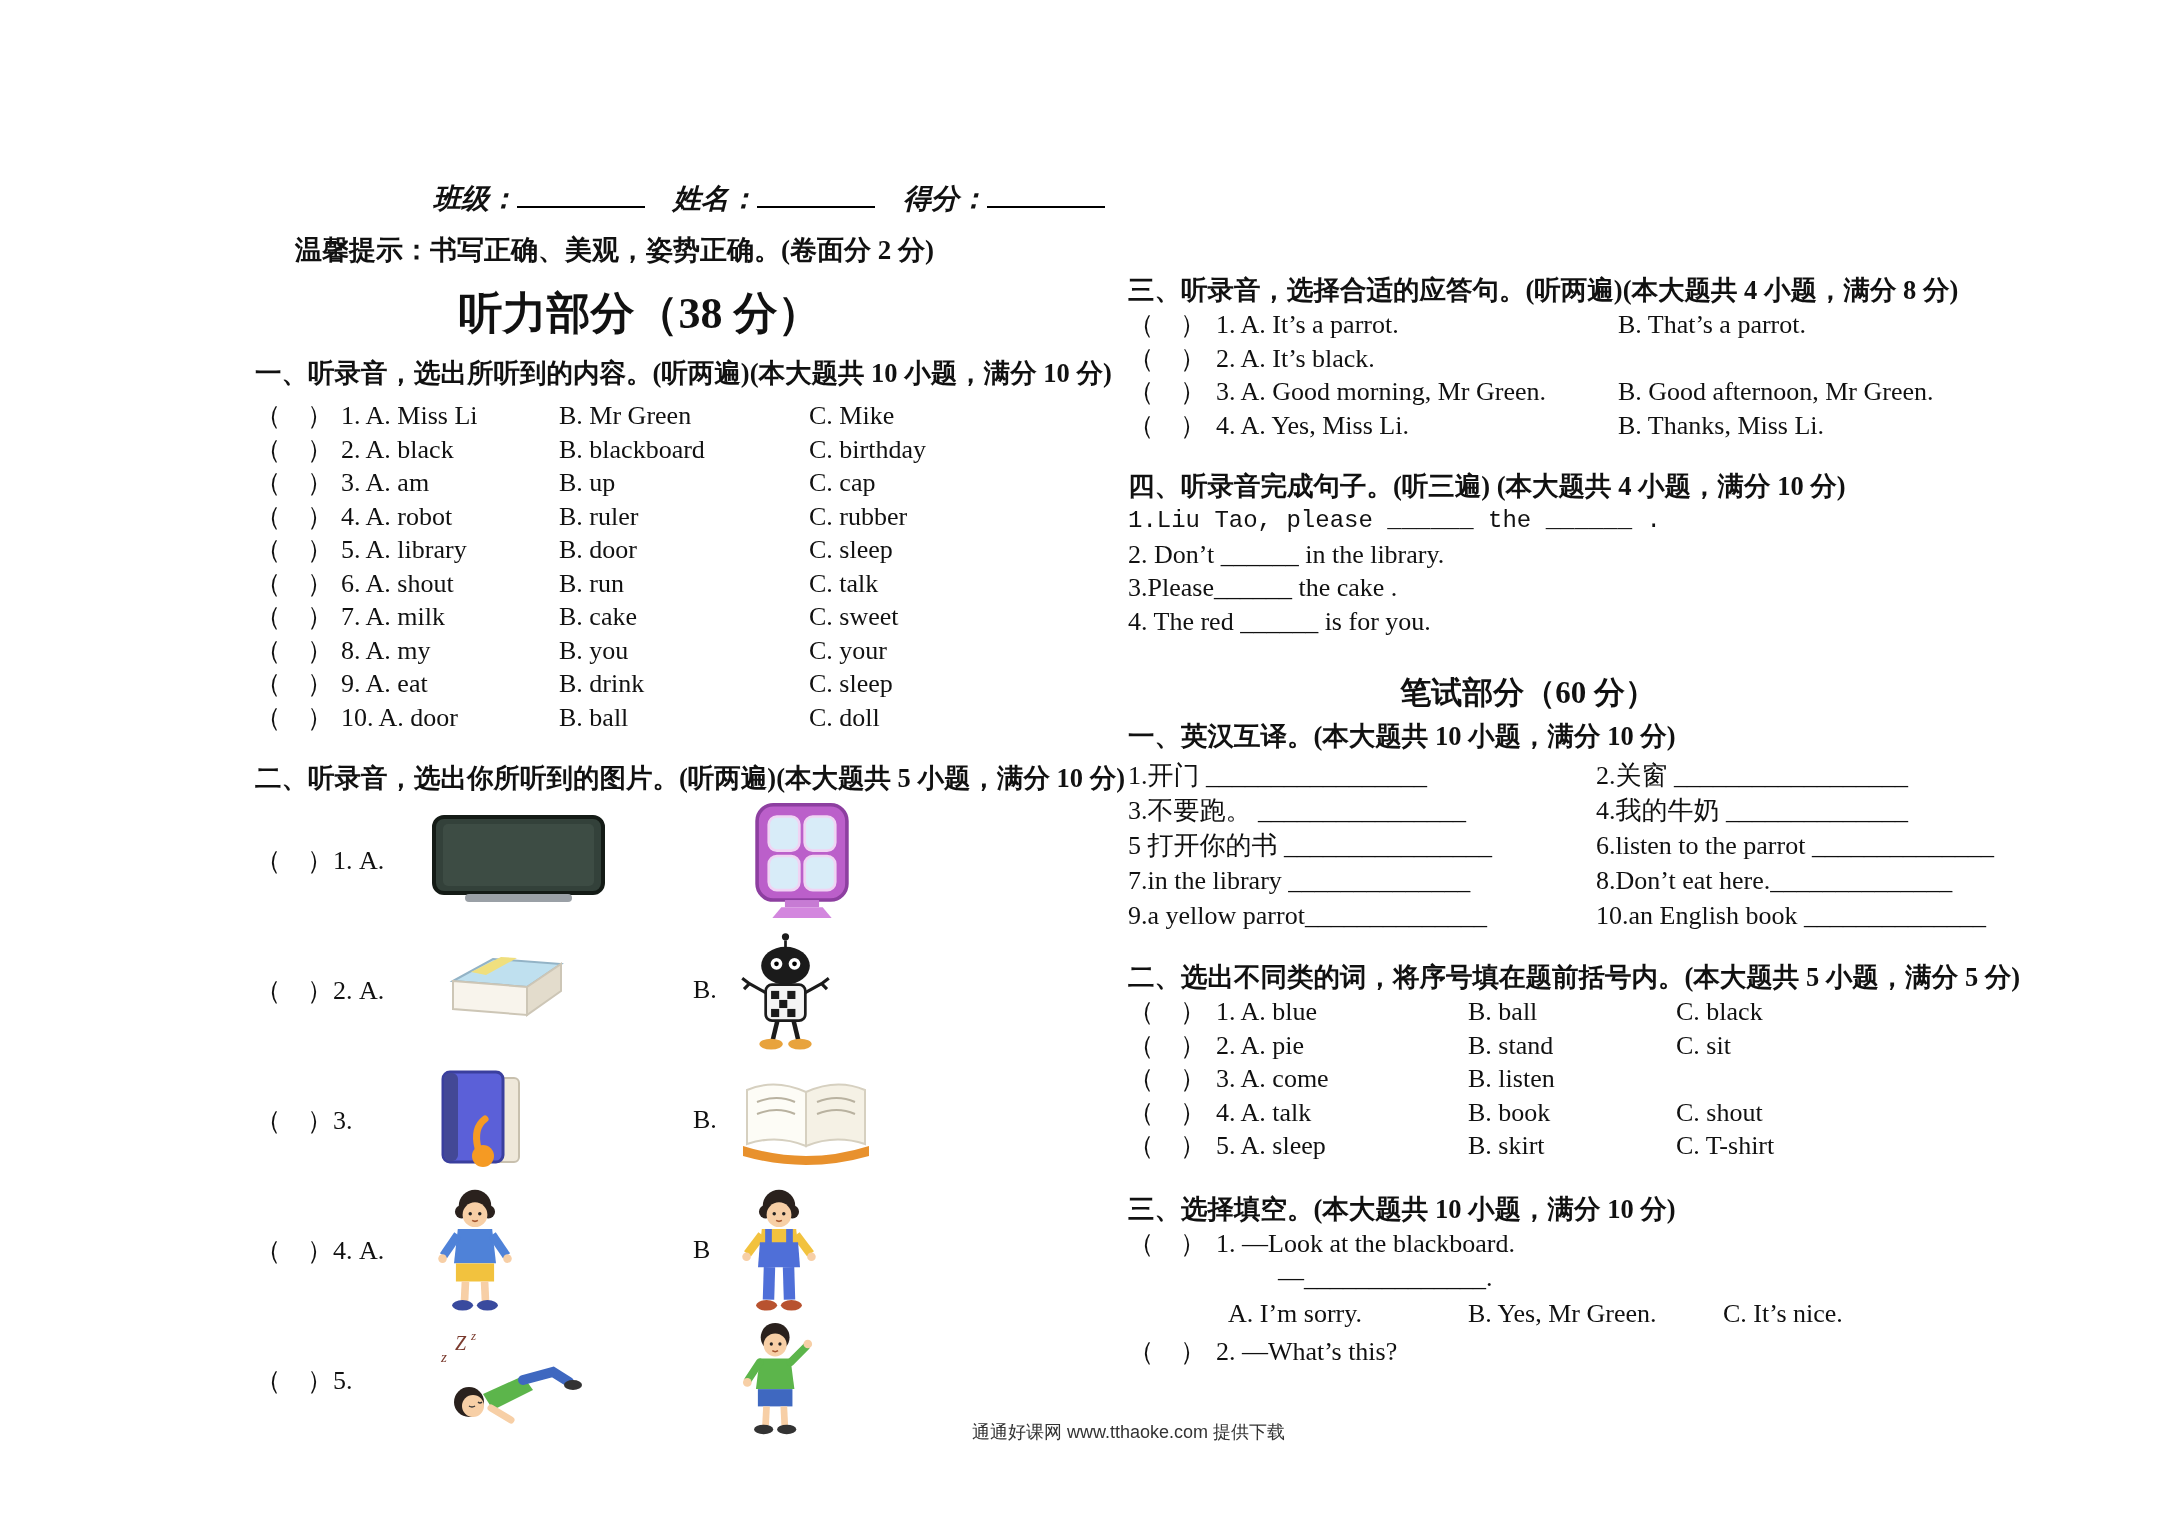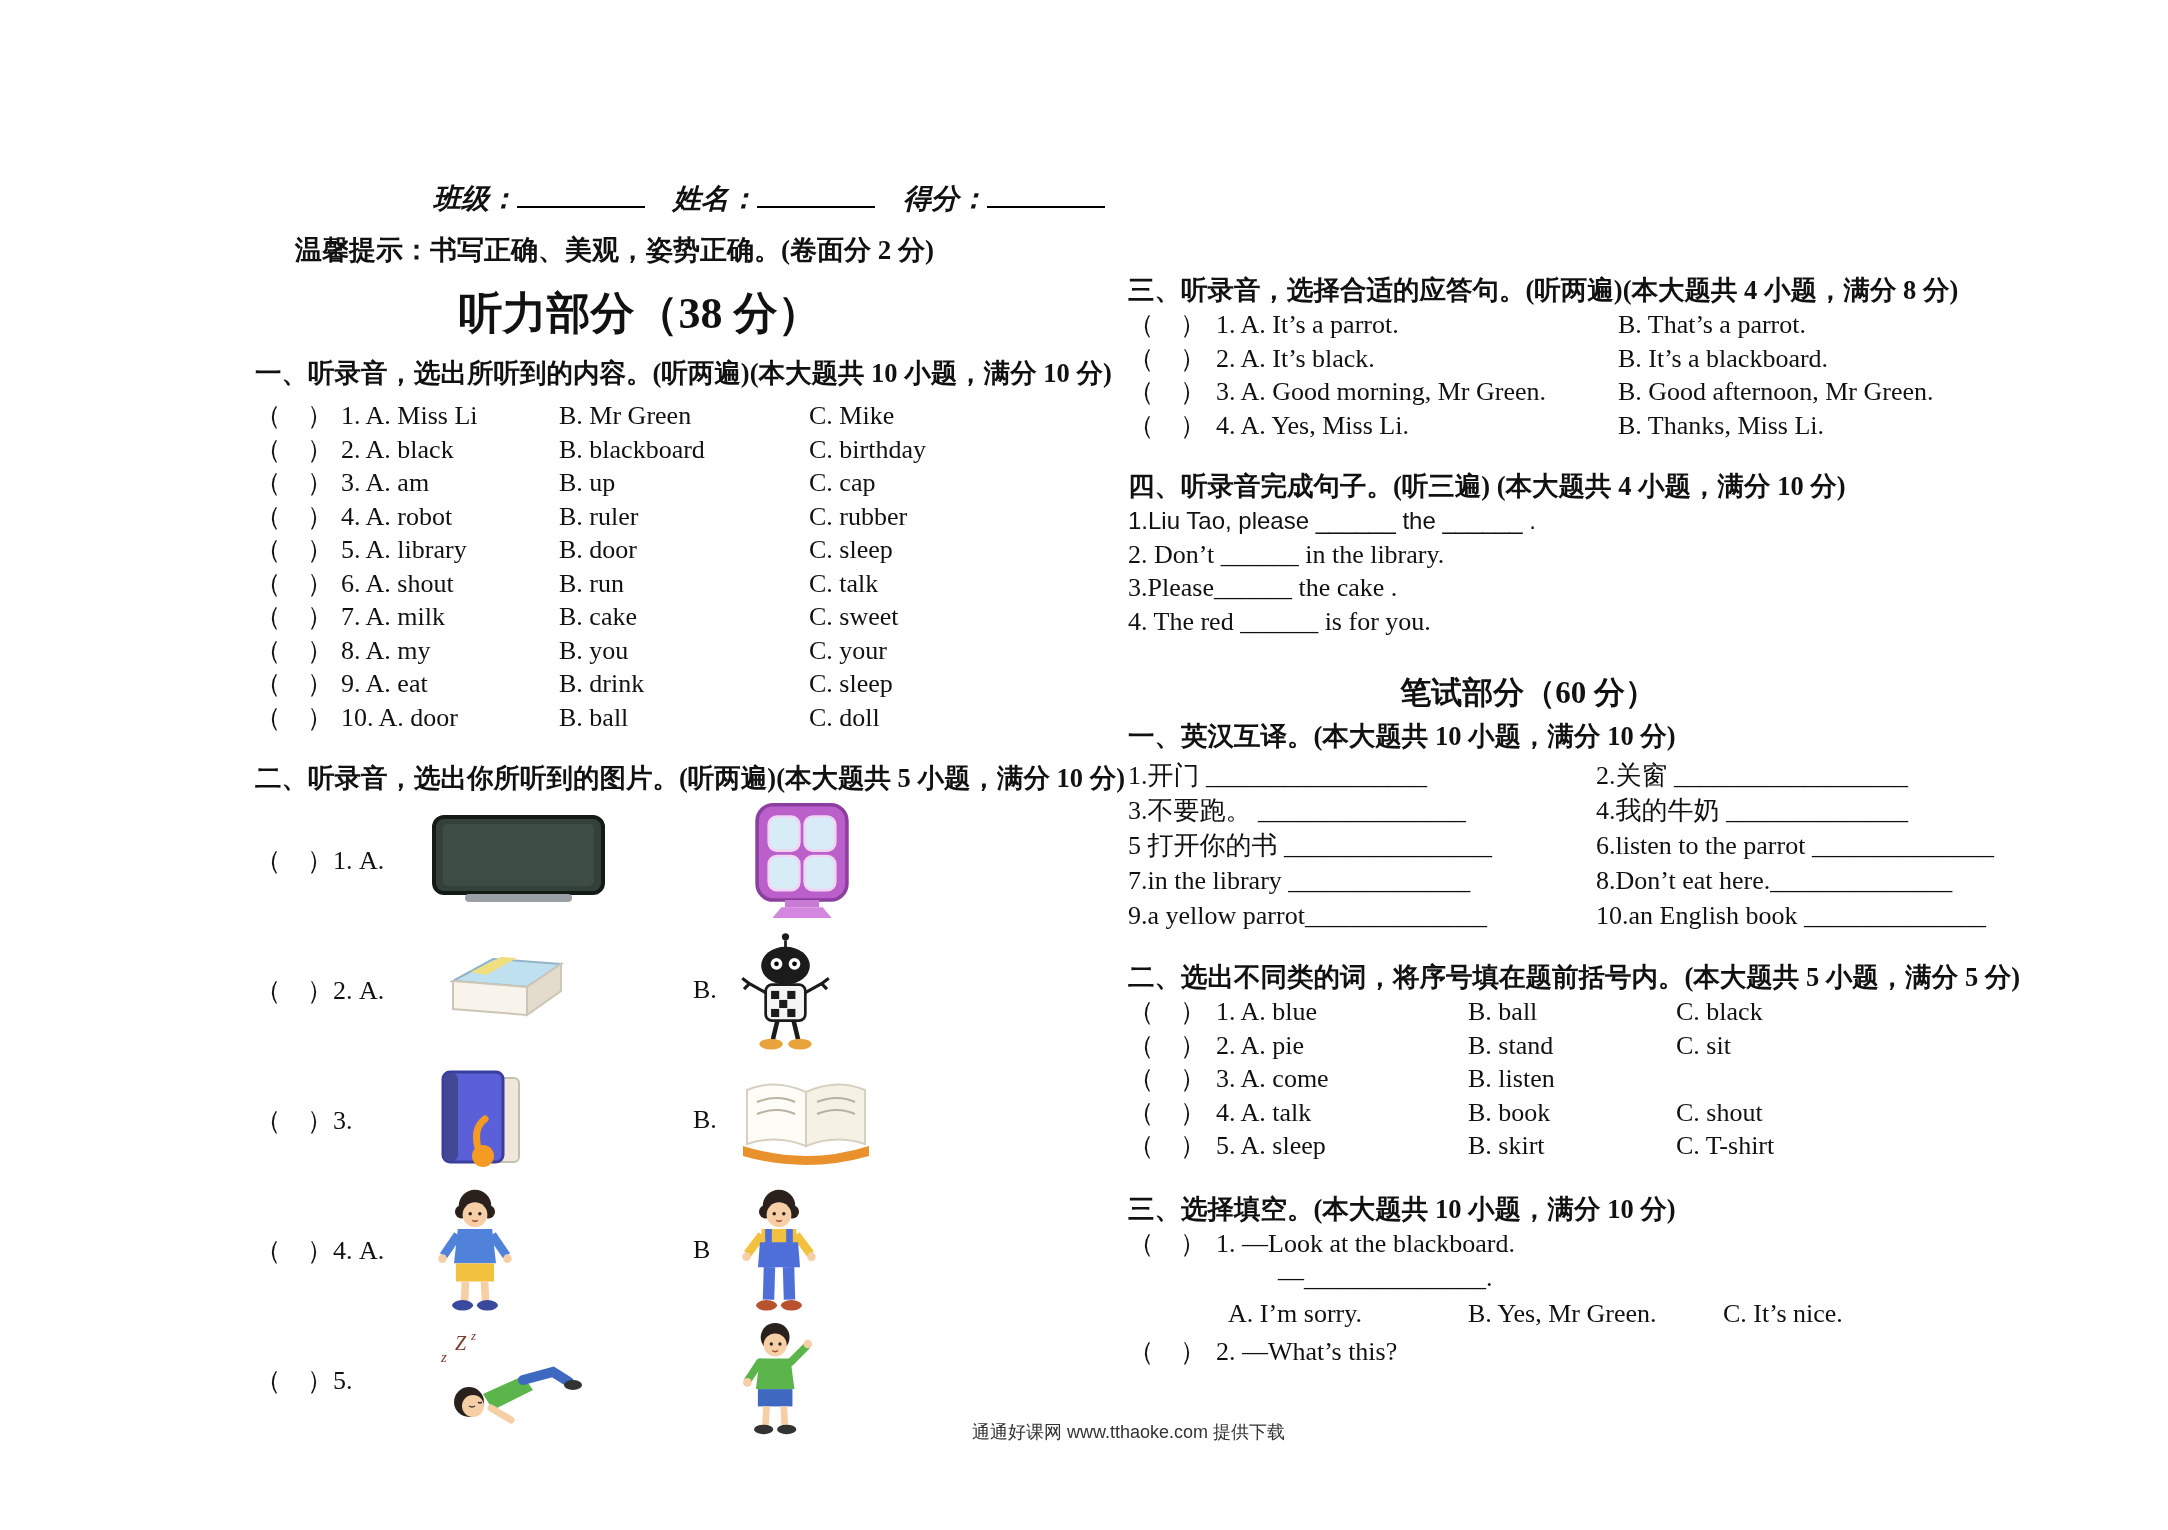--- a/index.html
+++ b/index.html
@@ -17,21 +17,21 @@
   .tips { font-weight:bold; padding-left:40px; margin-top:14px; font-size:27px; white-space:nowrap; }
   .lt-title { font-weight:bold; font-size:44px; text-align:center; width:770px; margin-top:16px; white-space:nowrap; }
   .sec-head { font-weight:bold; margin-top:12px; line-height:36px; font-size:26.5px; white-space:nowrap; }
   .sec-head.mt { margin-top:26px; }
 
   .rows { margin-top:8px; }
   .opt-row { display:grid; grid-template-columns:86px 218px 250px 1fr; line-height:33.5px; white-space:nowrap; }
   .s3-row  { display:grid; grid-template-columns:88px 402px 1fr;       line-height:33.5px; white-space:nowrap; }
   .w2-row  { display:grid; grid-template-columns:88px 252px 208px 1fr; line-height:33.5px; white-space:nowrap; }
   .s4-line { line-height:33.5px; white-space:nowrap; }
-  .mono { font-family:Liberation Sans, sans-serif; font-size:24px; }
+  .mono { font-family:Liberation Mono, monospace; font-size:24px; }
 
   .wr-title { font-weight:bold; font-size:31px; text-align:center; width:800px; margin-top:34px; white-space:nowrap; }
   .w1-grid { display:grid; grid-template-columns:468px 1fr; line-height:35px; margin-top:4px; white-space:nowrap; }
 
   .img-row { display:flex; align-items:center; height:128px; margin-bottom:2px; }
   .q-label { width:176px; flex:0 0 auto; }
   .imgA    { width:262px; flex:0 0 auto; display:flex; align-items:center; }
   .b-label { width:42px;  flex:0 0 auto; }
 
   .w3-line1 { display:grid; grid-template-columns:88px 1fr; line-height:34px; white-space:nowrap; }
@@ -299,21 +299,20 @@
   <div class="sec-head" style="margin-top:0">三、听录音，选择合适的应答句。(听两遍)(本大题共 4 小题，满分 8 分)</div>
   <div>
     <div class="s3-row">
         <span>（　）</span>
         <span>1. A. It’s a parrot.</span>
         <span>B. That’s a parrot.</span>
       </div>
     <div class="s3-row">
         <span>（　）</span>
         <span>2. A. It’s black.</span>
-        <span>B. It’s a blackboard.</span>
       </div>
     <div class="s3-row">
         <span>（　）</span>
         <span>3. A. Good morning, Mr Green.</span>
         <span>B. Good afternoon, Mr Green.</span>
       </div>
     <div class="s3-row">
         <span>（　）</span>
         <span>4. A. Yes, Miss Li.</span>
         <span>B. Thanks, Miss Li.</span>

